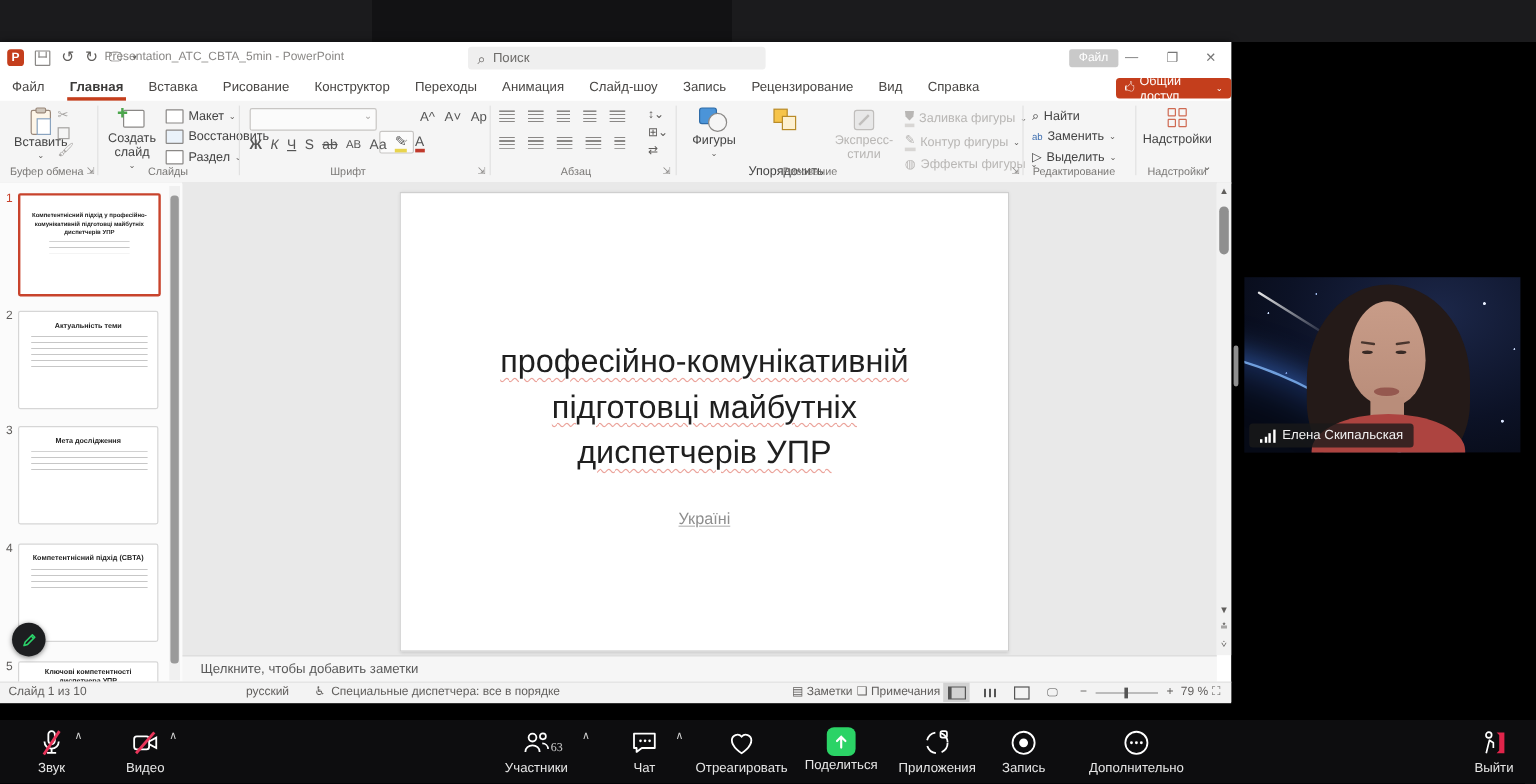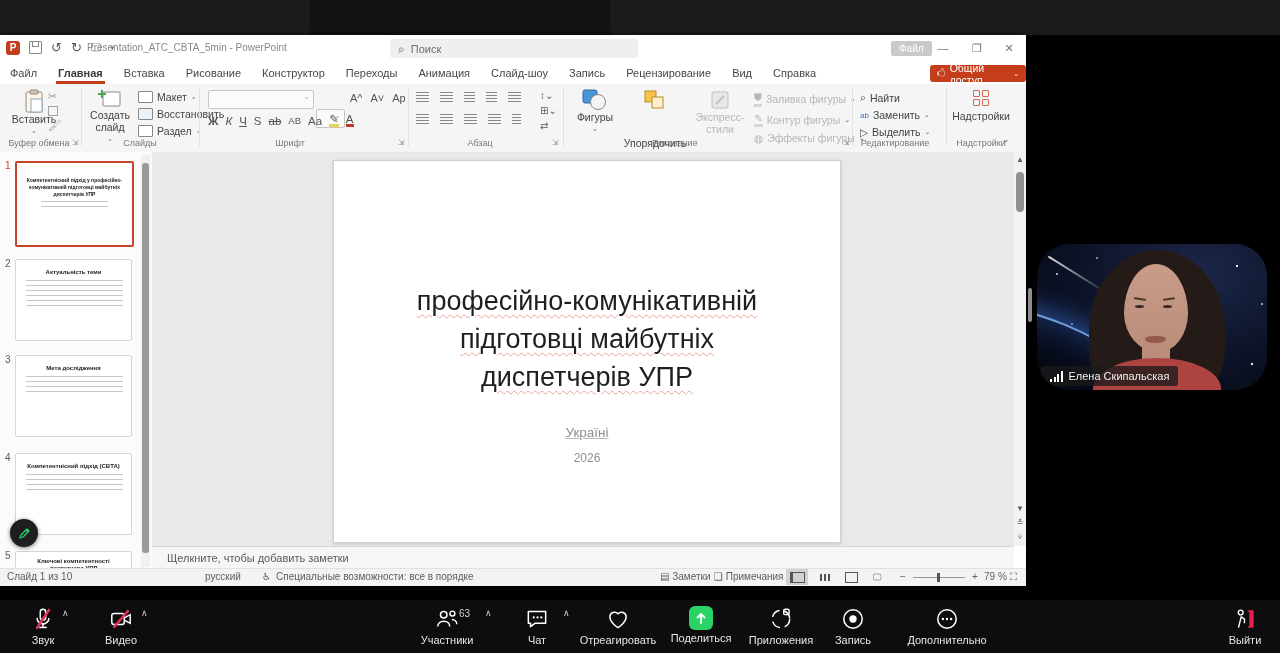--- a/index.html
+++ b/index.html
@@ -78,33 +78,33 @@
   .viewbtn{position:absolute;top:0;width:22px;height:16px;display:flex;align-items:center;justify-content:center;}
   .viewbtn.sel{background:#d2d2d2;}
   .vico{width:11px;height:9px;border:1px solid #555;}
   .slidertrack{position:absolute;top:8px;width:52px;height:1px;background:#999;}
   .sliderthumb{position:absolute;top:-4px;left:24px;width:3px;height:9px;background:#555;}
   
   .meetbar{left:0;top:600px;width:1280px;height:53px;background:#0d0d0f;}
   .mitem{position:absolute;display:flex;flex-direction:column;align-items:center;color:#e6e6e6;font-size:11px;}
   .mlabel{margin-top:2px;white-space:nowrap;}
   .mchev{position:absolute;font-size:9px;color:#d0d0d0;top:8px;}
-  .countbadge{position:absolute;top:2px;left:26px;font-size:10px;color:#cfcfcf;}
+  .countbadge{position:absolute;top:12px;left:26px;font-size:10px;color:#cfcfcf;font-family:Liberation Serif, serif;}
   .sharebox{width:24px;height:24px;background:#2bd366;border-radius:6px;display:flex;align-items:center;justify-content:center;}
   
-  .feed{left:1037px;top:244px;width:230px;height:146px;overflow:hidden;background:
+  .feed{left:1037px;top:231px;width:230px;height:146px;overflow:hidden;background:
         radial-gradient(1px 1px at 20px 30px,#cfe0ff 60%,transparent),
         radial-gradient(1px 1px at 60px 14px,#9db8e8 60%,transparent),
         radial-gradient(1.5px 1.5px at 200px 22px,#e8f0ff 60%,transparent),
         radial-gradient(1px 1px at 225px 60px,#c3d4f4 60%,transparent),
         radial-gradient(1px 1px at 180px 95px,#aebfe4 60%,transparent),
         radial-gradient(1.5px 1.5px at 215px 120px,#dbe6ff 60%,transparent),
         radial-gradient(1px 1px at 35px 80px,#94a9d4 60%,transparent),
         radial-gradient(1px 1px at 70px 120px,#b9c9ec 60%,transparent),
-        radial-gradient(ellipse at 70% 20%,#1c2749 0%,#0c1226 55%,#05070f 100%); border-radius: 32px;}
+        radial-gradient(ellipse at 70% 20%,#1c2749 0%,#0c1226 55%,#05070f 100%);}
   .earth{position:absolute;left:-430px;top:55px;width:660px;height:660px;border-radius:50%;
          background:#060a16;border:2px solid rgba(130,185,255,.85);
          box-shadow:0 0 26px 6px rgba(70,130,240,.55), inset 0 0 40px rgba(60,110,220,.5);}
   .streak{position:absolute;left:6px;top:30px;width:70px;height:2px;transform:rotate(32deg);
           background:linear-gradient(90deg,rgba(255,255,255,.9),transparent);border-radius:2px;}
   .hair{position:absolute;left:52px;top:6px;width:136px;height:160px;background:#241a18;
         border-radius:52% 52% 40% 40%;}
   .face{position:absolute;left:87px;top:20px;width:64px;height:88px;background:linear-gradient(#c89c88,#b98d7a);
         border-radius:50% 50% 46% 54%/56% 56% 44% 44%;}
   .brow{position:absolute;width:12px;height:2px;background:#4a362e;border-radius:2px;}
@@ -369,40 +369,39 @@
       <div class="abs slidetitle">
         <br>
         <span>професійно-комунікативній</span><br>
         <span>підготовці майбутніх</span><br>
         <span>диспетчерів УПР</span>
       </div>
       <div class="abs slidesub">
         <br>
         <u>Україні</u>
       </div>
-      <div class="abs slideyear">2026</div>
     </div>
   </div>
   <div class="abs vscroll">
     <span class="vsarrow" style="top:3px;">▲</span>
     <span class="vthumb"></span>
     <span class="vsarrow" style="top:352px;">▼</span>
     <span class="vsarrow" style="top:366px;">≛</span>
     <span class="vsarrow" style="top:380px;">⩒</span>
   </div>
 
   <div class="abs notesbar">
     <span>Щелкните, чтобы добавить заметки</span>
   </div>
 
   <div class="abs statusbar">
     <span class="sb" style="left:7px;">Слайд 1 из 10</span>
     <span class="sb" style="left:205px;">русский</span>
     <span class="sb" style="left:262px;" style2="">♿</span>
-    <span class="sb" style="left:276px;">Специальные возможности: все в порядке</span>
+    <span class="sb" style="left:276px;">Специальные диспетчера: все в порядке</span>
     <span class="sb" style="left:660px;">
       <span>▤ </span><span>Заметки</span>
     </span>
     <span class="sb" style="left:714px;">
       <span>❑ </span><span>Примечания</span>
     </span>
     <span class="viewbtn sel" style="left:786px;">
         <span class="vico" style="border-left-width:3px;"></span>
       </span>
     <span class="viewbtn" style="left:814px;">

